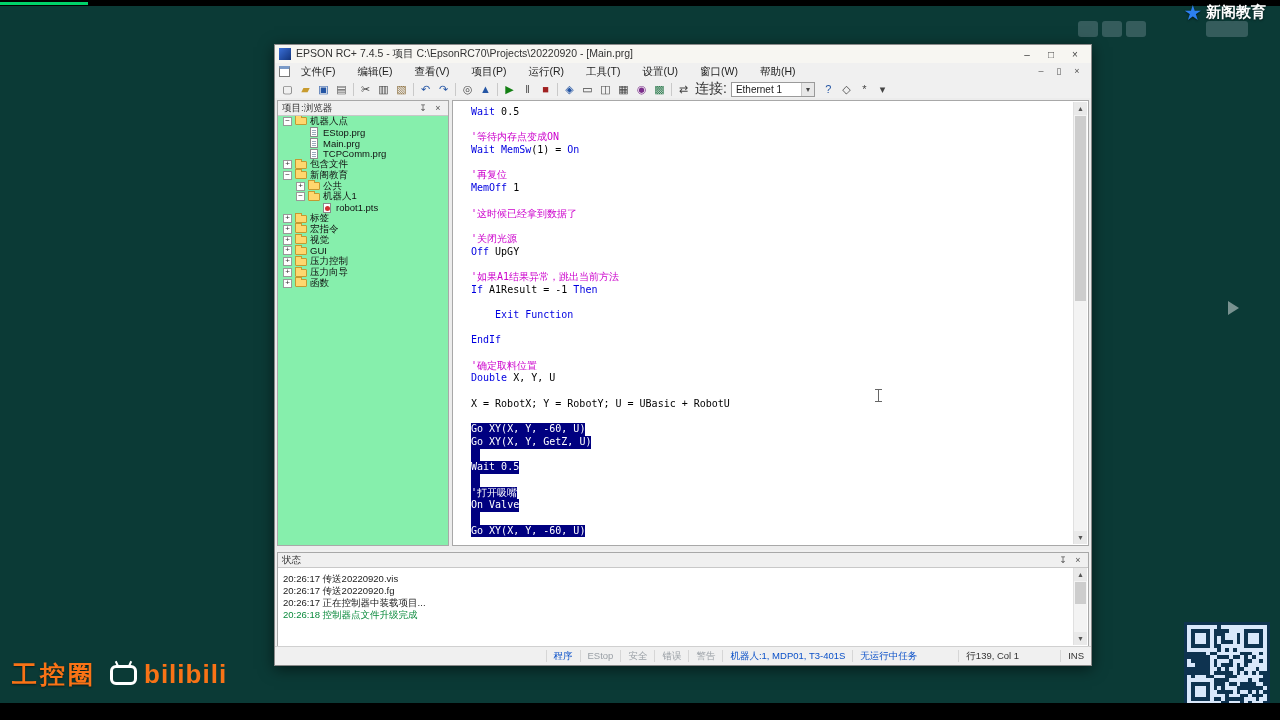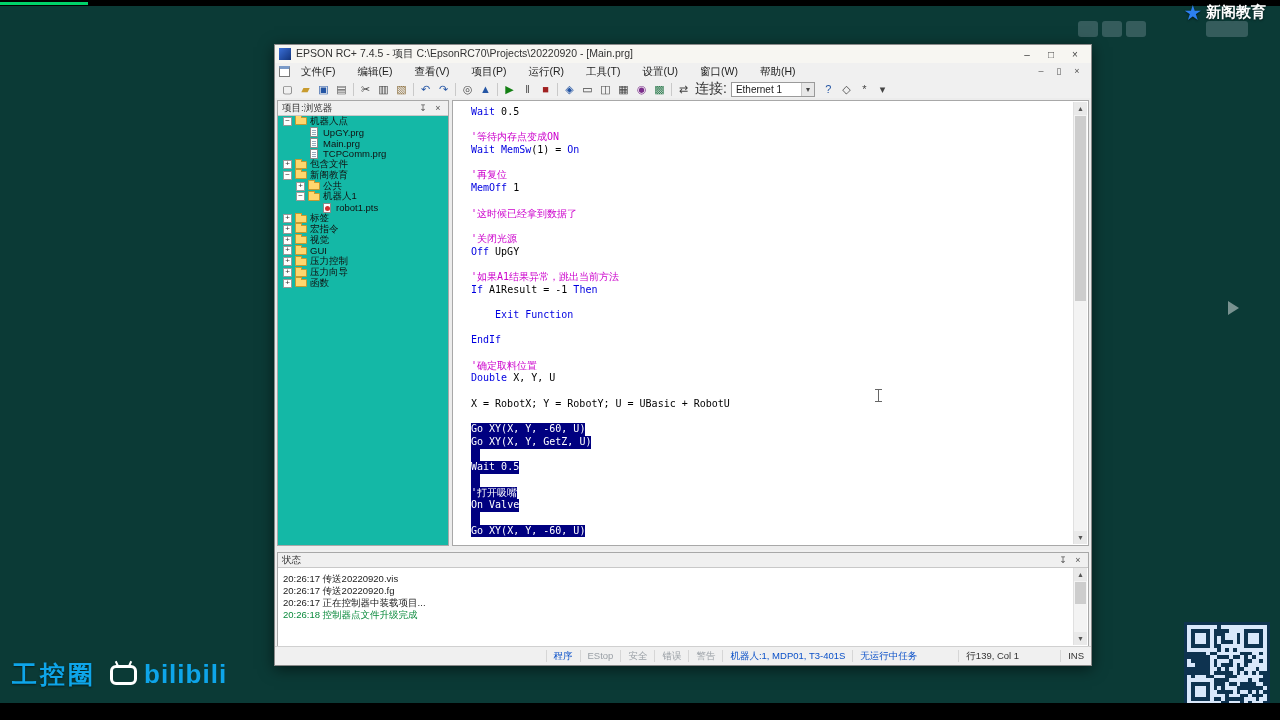--- a/index.html
+++ b/index.html
@@ -50,21 +50,21 @@
   .combo-arrow{width:12px;height:13px;background:#e8e8e8;text-align:center;font-size:8px;
                line-height:13px;color:#444;border-left:1px solid #c8c8c8;}
 
   
   .dock{position:absolute;top:53px;left:0;right:0;height:452px;background:#ececec;}
   .panel-header{height:14px;background:#f0f0f0;border-bottom:1px solid #c8c8c8;display:flex;
                 align-items:center;font-size:9.5px;padding:0 4px;color:#333;}
   .ph-btns{margin-left:auto;display:flex;gap:3px;}
   .ph-btn{width:12px;height:11px;text-align:center;line-height:11px;font-size:9px;color:#555;}
 
-  .explorer{position:absolute;left:2px;top:2px;width:172px;bottom:4px;background:#14b8a6;
+  .explorer{position:absolute;left:2px;top:2px;width:172px;bottom:4px;background:#86efac;
             border:1px solid #a8a8a8;box-sizing:border-box;}
   .tree{position:absolute;top:15px;left:2px;right:1px;bottom:1px;overflow:hidden;font-size:9.5px;color:#111;}
   .tree-row{display:flex;align-items:center;height:10.8px;white-space:nowrap;}
   .expand{width:9px;height:9px;border:1px solid #999;box-sizing:border-box;font-size:8px;
           line-height:6px;text-align:center;background:#fff;color:#333;margin-right:3px;flex:none;}
   .expand.noexp{border:none;background:transparent;}
   .ticon{width:12px;height:8px;margin-right:3px;flex:none;position:relative;box-sizing:border-box;}
   .ticon.folder,.ticon.folder-open{background:#ffd76e;border:1px solid #c49a31;border-radius:1px;}
   .ticon.folder::before,.ticon.folder-open::before{content:"";position:absolute;top:-3px;left:-1px;
           width:5px;height:2px;background:#ffd76e;border:1px solid #c49a31;border-bottom:none;}
@@ -107,21 +107,21 @@
   
   .statusbar{position:absolute;left:0;right:0;bottom:0;height:18px;background:#f0f0f0;
              border-top:1px solid #d0d0d0;display:flex;font-size:9.5px;overflow:hidden;}
   .sb-spacer{flex:1;}
   .sb-cell{padding:0 7px;border-left:1px solid #d6d6d6;height:12px;line-height:12px;white-space:nowrap;flex:none;}
   .sb-blue{color:#0a50c8;}
   .sb-dim{color:#9aa0a6;}
   .sb-dark{color:#333;margin-left:34px;}
 
   
-  .watermark{position:absolute;left:12px;top:658px;display:flex;align-items:center;gap:14px;color:#0ea5e9;}
+  .watermark{position:absolute;left:12px;top:658px;display:flex;align-items:center;gap:14px;color:#f97316;}
   .wm-name{font-size:25px;font-weight:bold;letter-spacing:3px;text-shadow:0 1px 2px rgba(0,0,0,.5);}
   .wm-bili-wrap{display:flex;align-items:center;gap:7px;}
   .wm-tv{width:27px;height:20px;border:3px solid #fff;border-radius:6px;position:relative;box-sizing:border-box;}
   .wm-tv::before{content:"";position:absolute;top:-7px;left:3px;width:2px;height:6px;background:#fff;transform:rotate(-25deg);}
   .wm-tv::after{content:"";position:absolute;top:-7px;right:3px;width:2px;height:6px;background:#fff;transform:rotate(25deg);}
   .wm-bili{font-size:26px;font-weight:bold;letter-spacing:1px;}
 
   .qr{position:absolute;left:1184px;top:622px;width:86px;height:86px;display:grid;
       grid-template-columns:repeat(21,1fr);grid-template-rows:repeat(21,1fr);
       background:#0e3350;padding:3px;box-sizing:border-box;}
@@ -232,21 +232,21 @@
         </div>
         <div class="tree">
             <div class="tree-row" style="padding-left: 3px;">
               <div class="expand">−</div>
               <div class="ticon folder-open"></div>
               <div class="tlabel">机器人点</div>
             </div>
             <div class="tree-row" style="padding-left: 16px;">
               <div class="expand noexp"></div>
               <div class="ticon prg-file"></div>
-              <div class="tlabel">UpGY.prg</div>
+              <div class="tlabel">EStop.prg</div>
             </div>
             <div class="tree-row" style="padding-left: 16px;">
               <div class="expand noexp"></div>
               <div class="ticon prg-file"></div>
               <div class="tlabel">Main.prg</div>
             </div>
             <div class="tree-row" style="padding-left: 16px;">
               <div class="expand noexp"></div>
               <div class="ticon prg-file"></div>
               <div class="tlabel">TCPComm.prg</div>

